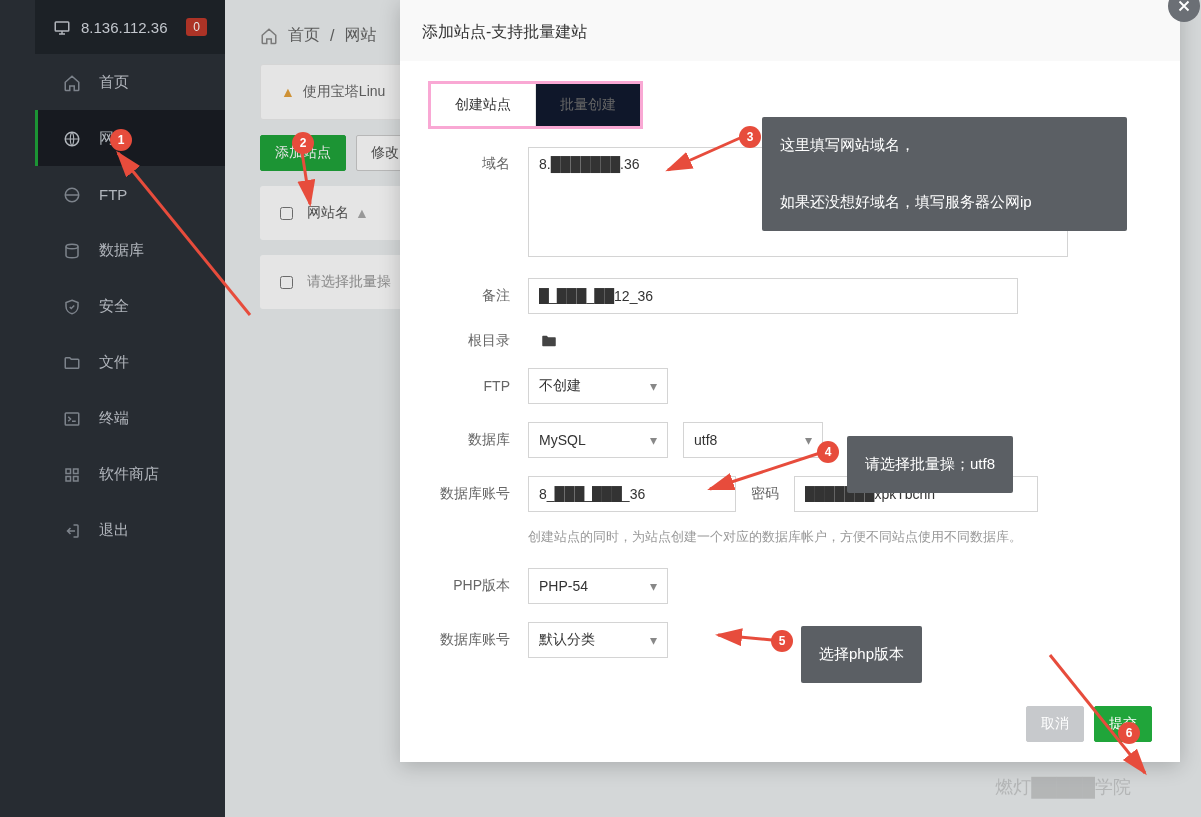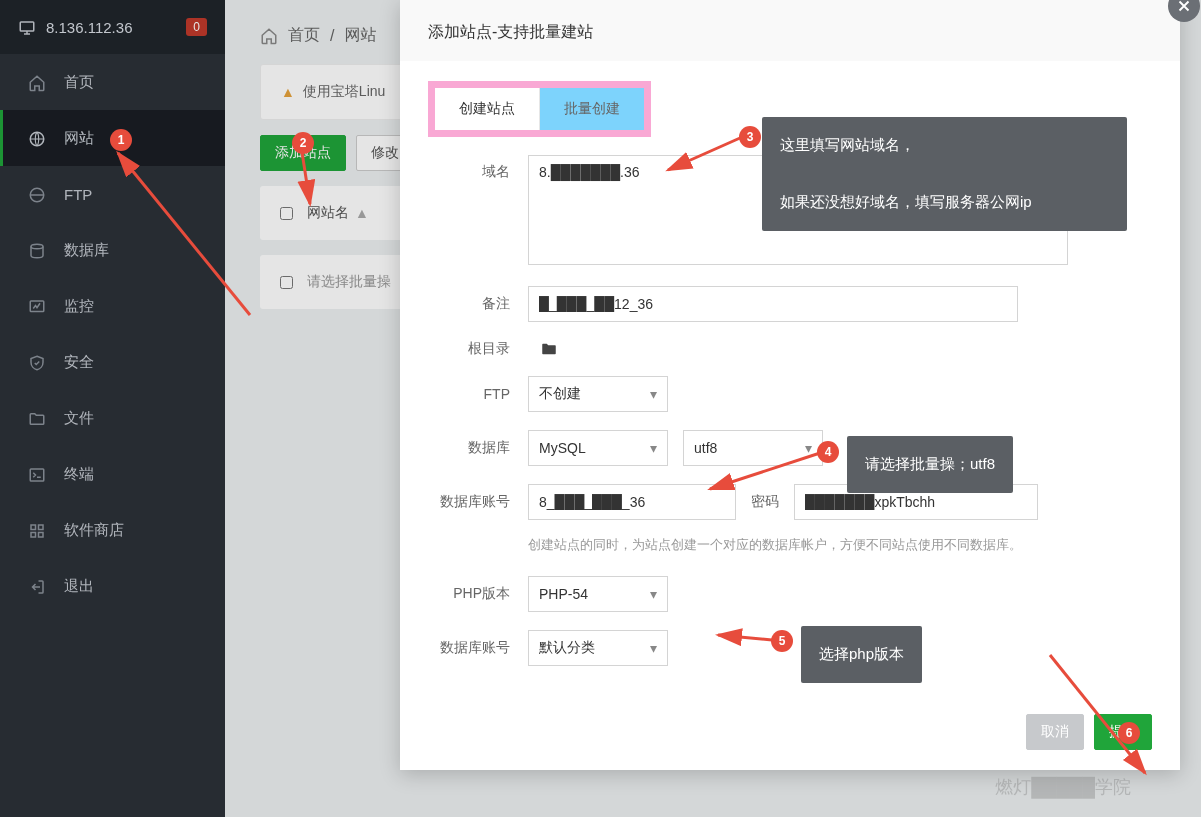--- a/index.html
+++ b/index.html
@@ -1,19 +1,19 @@
 <!DOCTYPE html>
 <html><head>
 <meta charset="utf-8">
 <style>
 * { box-sizing: border-box; margin: 0; padding: 0; font-family: "Microsoft YaHei", Arial, sans-serif; }
 body { width: 1201px; height: 817px; overflow: hidden; background: #f0f0f0; position: relative; }
 
 
-.sidebar { position: absolute; left: 0; top: 0; width: 225px; height: 817px; background: #2c3138; color: #c5cad1; }
+.sidebar { position: absolute; left: 0; top: 0; width: 225px; height: 817px; background: #2c3138; color: #c5cad1; padding-left: 35px; }
 .sidebar-header { height: 54px; background: #20252b; display: flex; align-items: center; padding: 0 18px; font-size: 15px; }
 .sidebar-header .ip { flex: 1; color: #d8dde4; }
 .sidebar-header .monitor-icon { margin-right: 10px; }
 .sidebar-header .badge { background: #c0392b; color: #fff; border-radius: 3px; padding: 2px 7px; font-size: 12px; }
 .nav-item { height: 56px; display: flex; align-items: center; padding: 0 28px; font-size: 15px; cursor: pointer; position: relative; }
 .nav-item.active { background: #1a1e24; border-left: 3px solid #20a53a; padding-left: 25px; }
 .nav-item .icon { width: 24px; margin-right: 12px; color: #8b929b; }
 .nav-item.active .icon { color: #c5cad1; }
 
 
@@ -28,25 +28,25 @@
 .card { background: #fff; padding: 18px 20px; border-radius: 3px; margin-bottom: 15px; }
 .table-header { display: flex; align-items: center; font-size: 14px; color: #555; }
 .table-header input[type="checkbox"] { margin-right: 14px; }
 .batch-row { display: flex; align-items: center; font-size: 14px; color: #666; }
 .batch-row input[type="checkbox"] { margin-right: 14px; }
 .batch-row .placeholder-text { color: #999; }
 
 
 .overlay { position: absolute; inset: 0; background: rgba(0,0,0,0.10); }
 .dialog { position: absolute; left: 400px; top: 0; width: 780px; background: #fff; box-shadow: 0 4px 20px rgba(0,0,0,0.2); }
-.dialog-title { padding: 22px 28px 18px; font-size: 16px; color: #333; background: #f9f9f9; }
+.dialog-title { padding: 22px 22px 18px; font-size: 16px; color: #333; background: #f9f9f9; }
 .dialog-close { position: absolute; right: -20px; top: -10px; width: 32px; height: 32px; border-radius: 50%; background: #6b6f75; color: #fff; display: flex; align-items: center; justify-content: center; font-size: 18px; cursor: pointer; }
 .dialog-body { padding: 20px 28px 10px; }
-.tabs { display: flex; border: 7px solid #f9a8d4; width: fit-content; margin-bottom: 18px; }
-.tab { padding: 12px 24px; font-size: 14px; color: #666; cursor: pointer; border-right: 1px solid #e6e6e6; background: #7dd3fc; }
+.tabs { display: flex; border: 3px solid #f9a8d4; width: fit-content; margin-bottom: 18px; }
+.tab { padding: 12px 24px; font-size: 14px; color: #666; cursor: pointer; border-right: 1px solid #e6e6e6; background: #0f172a; }
 .tab:last-child { border-right: none; }
 .tab.active { background: #fff; color: #333; }
 .form-row { display: flex; align-items: flex-start; margin-bottom: 18px; font-size: 14px; }
 .form-row.center { align-items: center; }
 .form-label { width: 100px; text-align: right; color: #666; padding-right: 18px; padding-top: 8px; }
 .form-row.center .form-label { padding-top: 0; }
 .form-control { flex: 1; }
 .input, .textarea, .select { border: 1px solid #d4d4d4; padding: 8px 10px; font-size: 14px; color: #333; background: #fff; }
 .textarea { width: 540px; height: 110px; resize: none; }
 .input { height: 36px; }
@@ -103,27 +103,20 @@
   </div>
   <div class="nav-item">
     <span class="icon"><svg class="icon-svg" viewBox="0 0 24 24">
           <ellipse cx="12" cy="6" rx="8" ry="3" fill="none" stroke="currentColor" stroke-width="2"></ellipse>
           <path d="M4 6v12c0 1.7 3.6 3 8 3s8-1.3 8-3V6" fill="none" stroke="currentColor" stroke-width="2"></path>
         </svg></span>
     <span>数据库</span>
   </div>
   <div class="nav-item">
     <span class="icon"><svg class="icon-svg" viewBox="0 0 24 24">
-          <rect x="3" y="4" width="18" height="14" rx="1" fill="none" stroke="currentColor" stroke-width="2"></rect>
-          <path d="M7 14l3-4 2 3 4-6" fill="none" stroke="currentColor" stroke-width="2"></path>
-        </svg></span>
-    <span>监控</span>
-  </div>
-  <div class="nav-item">
-    <span class="icon"><svg class="icon-svg" viewBox="0 0 24 24">
           <path d="M12 3l8 3v5c0 5-3.5 9-8 10-4.5-1-8-5-8-10V6l8-3z" fill="none" stroke="currentColor" stroke-width="2"></path>
           <path d="M9 12l2 2 4-4" fill="none" stroke="currentColor" stroke-width="2"></path>
         </svg></span>
     <span>安全</span>
   </div>
   <div class="nav-item">
     <span class="icon"><svg class="icon-svg" viewBox="0 0 24 24">
           <path d="M3 6a1 1 0 011-1h5l2 2h9a1 1 0 011 1v10a1 1 0 01-1 1H4a1 1 0 01-1-1V6z" fill="none" stroke="currentColor" stroke-width="2"></path>
         </svg></span>
     <span>文件</span>

